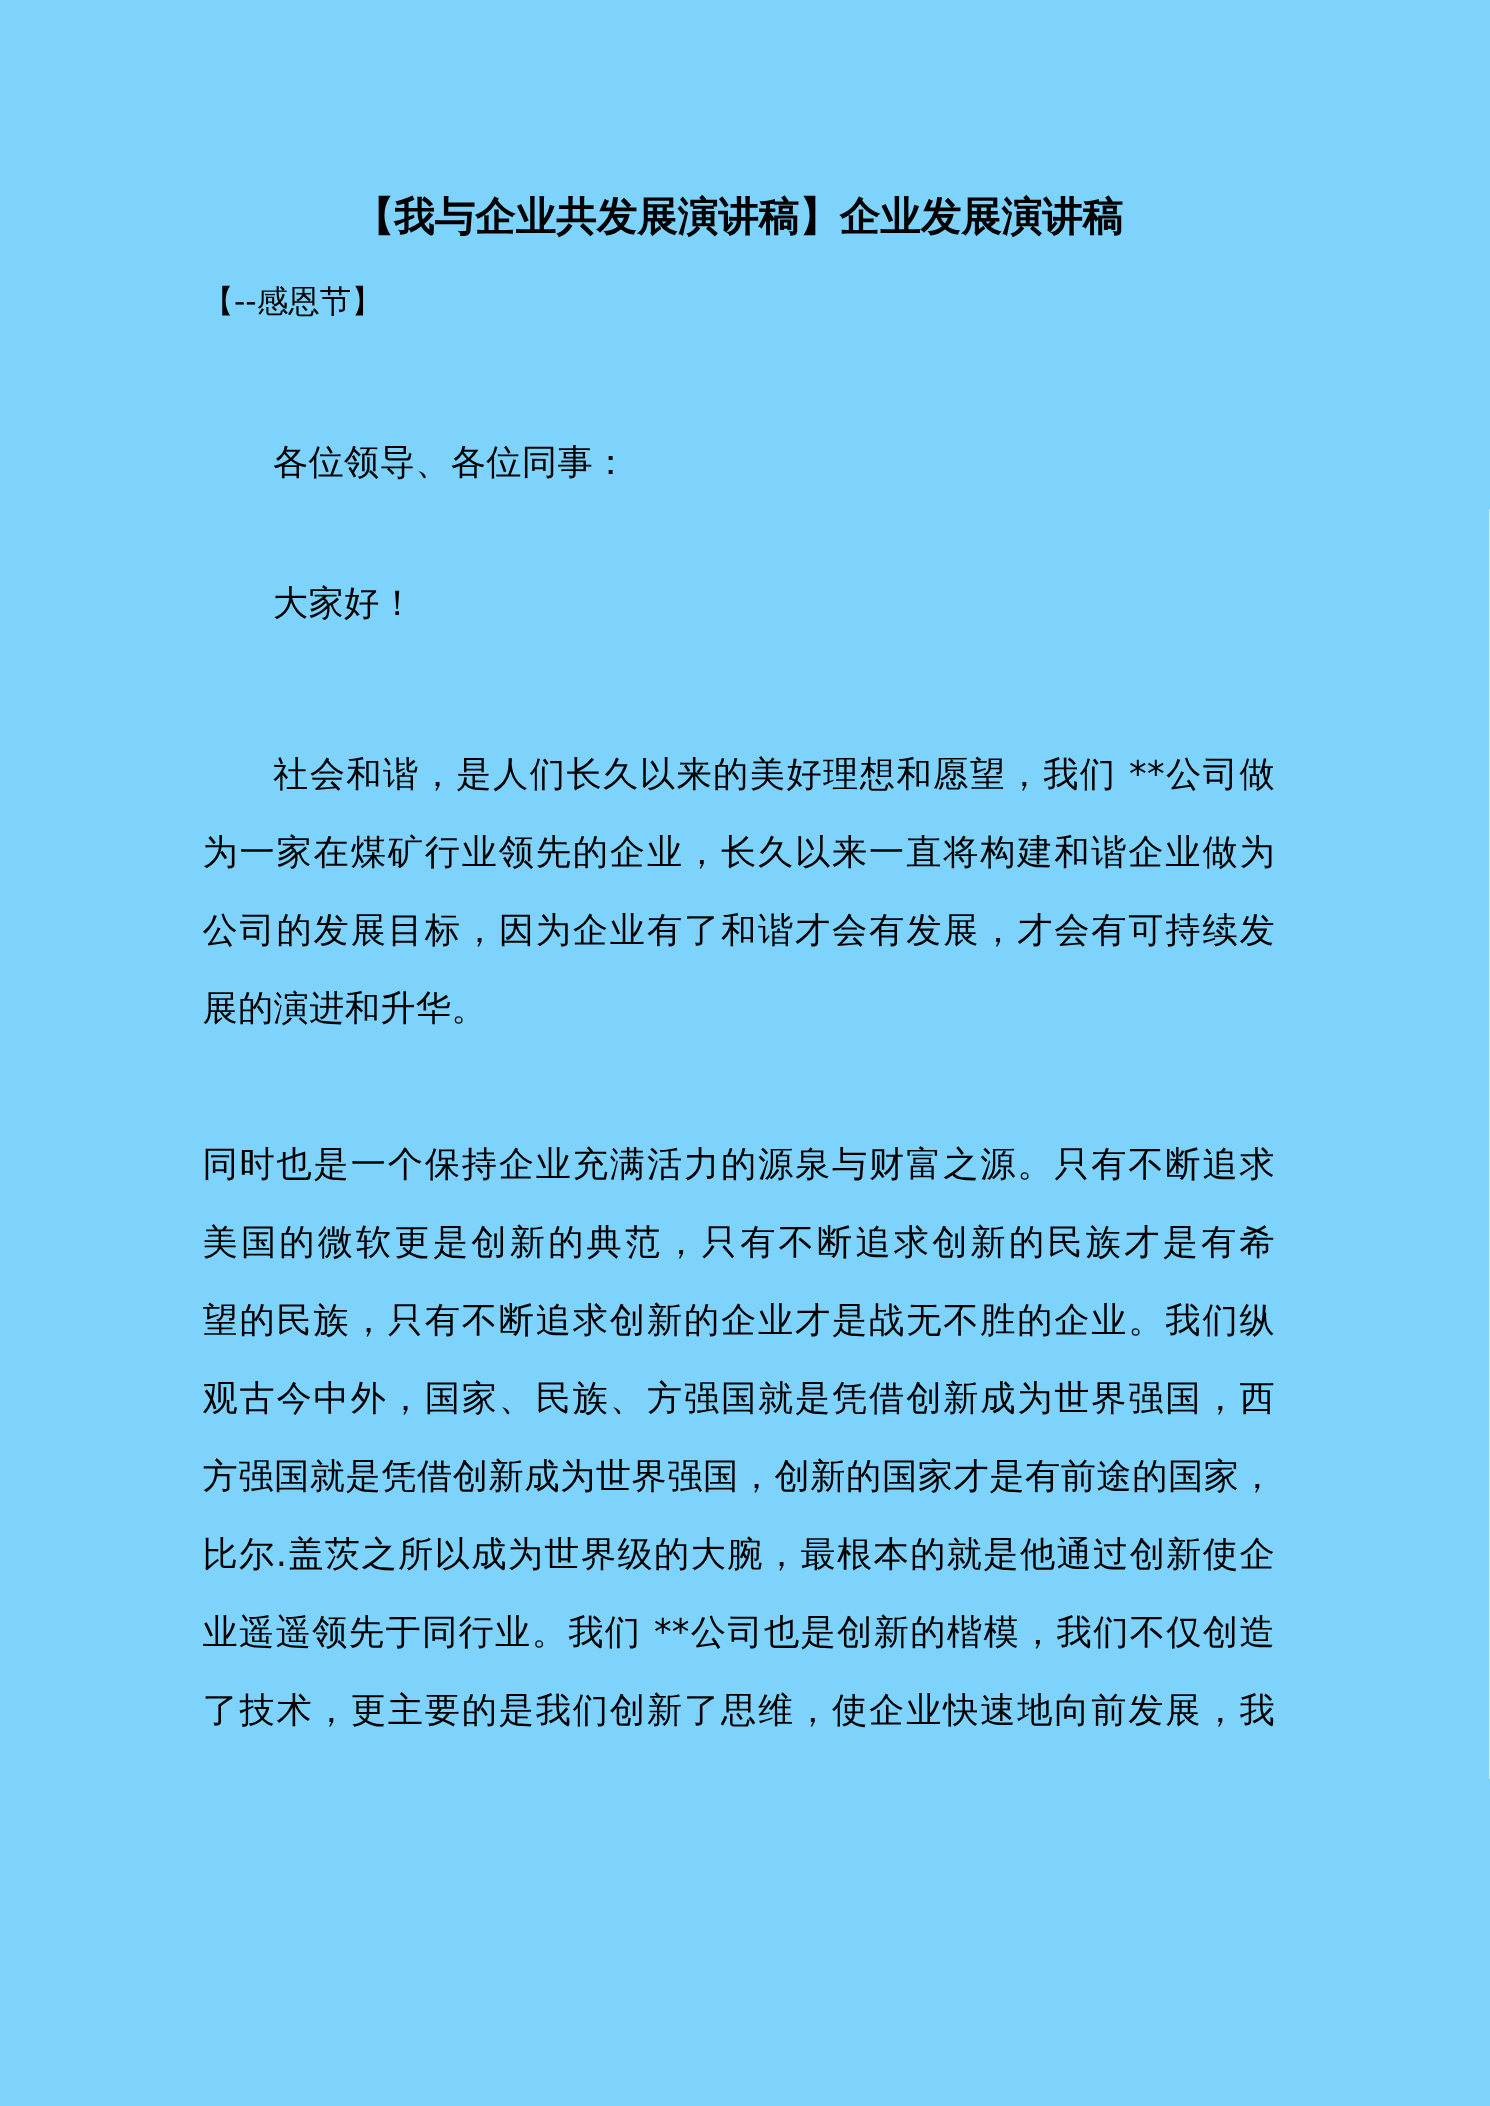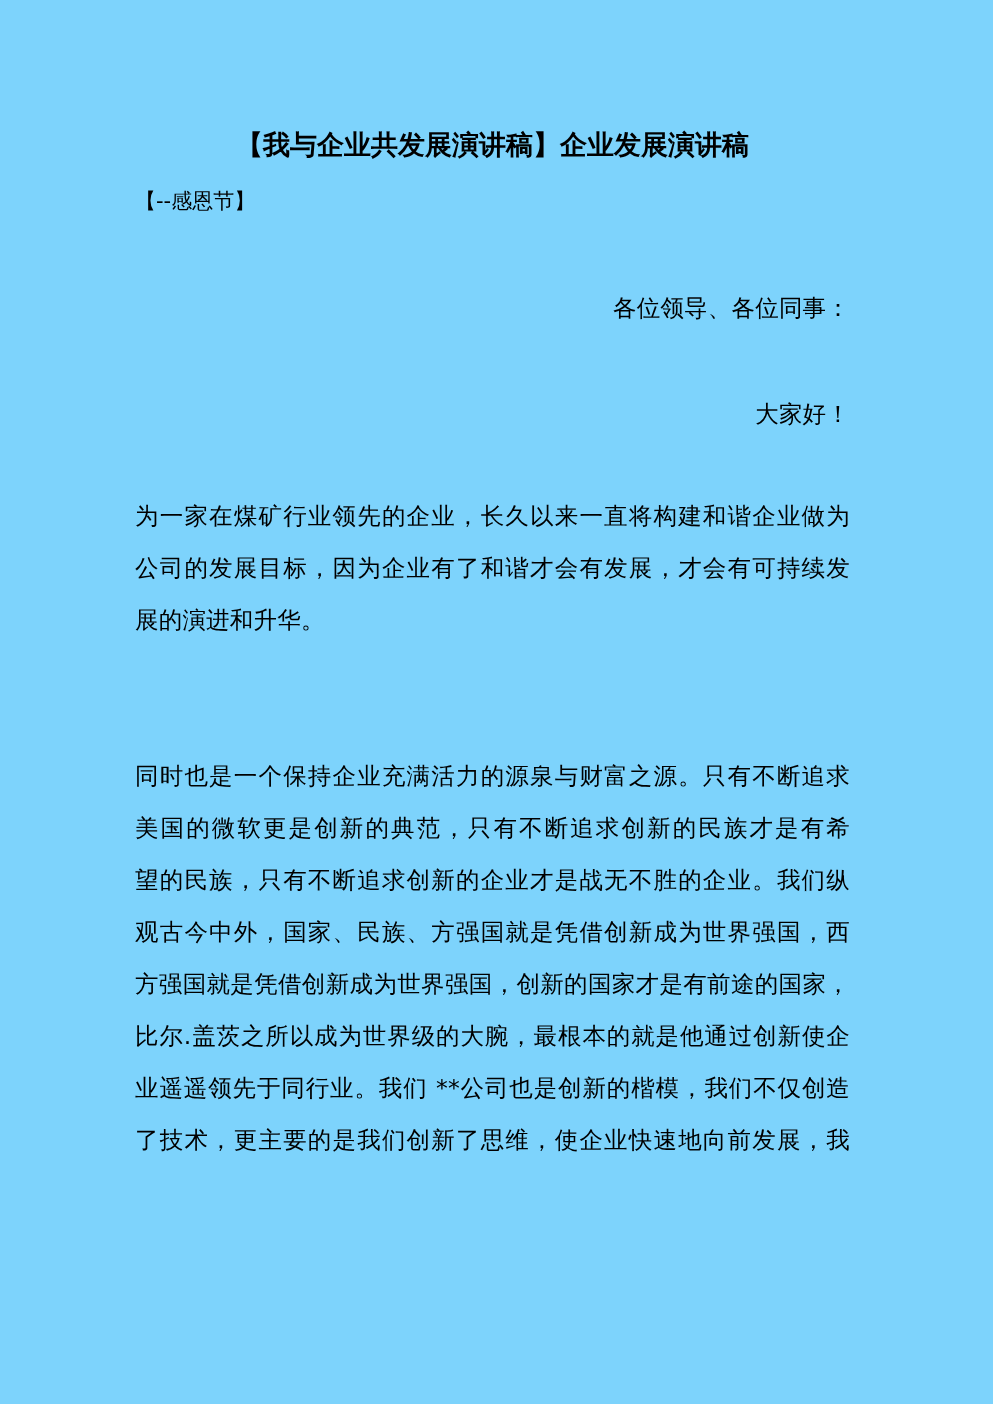--- a/index.html
+++ b/index.html
@@ -55,24 +55,24 @@
     font-size: 23.5px;
     line-height: 52px;
     text-align: justify;
     text-justify: inter-character;
     letter-spacing: 0.2px;
   }
   .para.indent {
     text-indent: 2em;
   }
   .para.nojust {
-    text-align: right;
+    text-align: left;
   }
   .p-greet1 { top: 282px; }
-  .p-greet2 { top: 390px; font-family: Liberation Mono, monospace; }
+  .p-greet2 { top: 376px; }
   .p-one   { top: 490px; }
   .p-two   { top: 750px; }
   .line {
     display: block;
     white-space: nowrap;
   }
   .line.just {
     text-align: justify;
     text-align-last: justify;
   }
@@ -86,20 +86,21 @@
 
     <h1 class="doc-title">【我与企业共发展演讲稿】企业发展演讲稿</h1>
 
     <div class="doc-subtitle">【--感恩节】</div>
 
     <div class="para indent nojust p-greet1">各位领导、各位同事：</div>
 
     <div class="para indent nojust p-greet2">大家好！</div>
 
     <div class="para p-one">
+      <span class="line just" style="text-indent: 2em;">社会和谐，是人们长久以来的美好理想和愿望，我们 **公司做</span>
       <span class="line just">为一家在煤矿行业领先的企业，长久以来一直将构建和谐企业做为</span>
       <span class="line just">公司的发展目标，因为企业有了和谐才会有发展，才会有可持续发</span>
       <span class="line">展的演进和升华。</span>
     </div>
 
     <div class="para p-two">
       <span class="line just">同时也是一个保持企业充满活力的源泉与财富之源。只有不断追求</span>
       <span class="line just">美国的微软更是创新的典范，只有不断追求创新的民族才是有希</span>
       <span class="line just">望的民族，只有不断追求创新的企业才是战无不胜的企业。我们纵</span>
       <span class="line just">观古今中外，国家、民族、方强国就是凭借创新成为世界强国，西</span>

